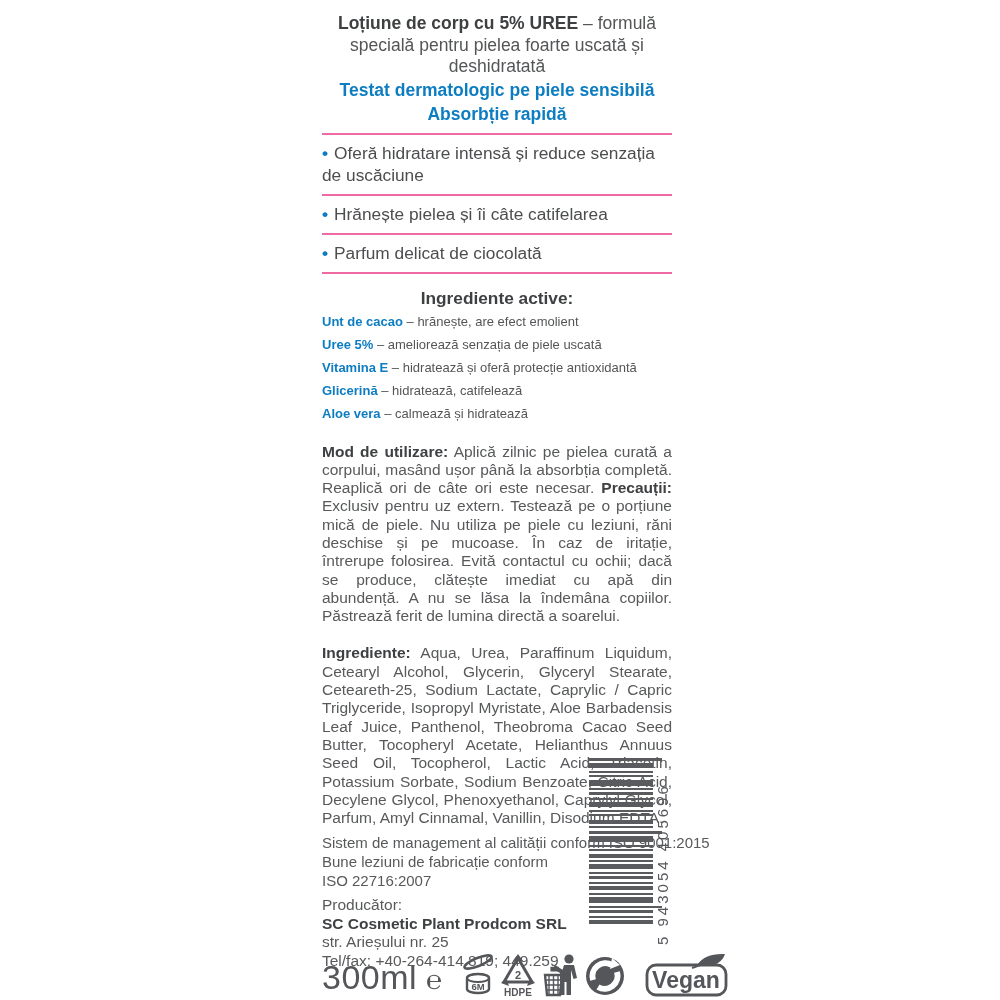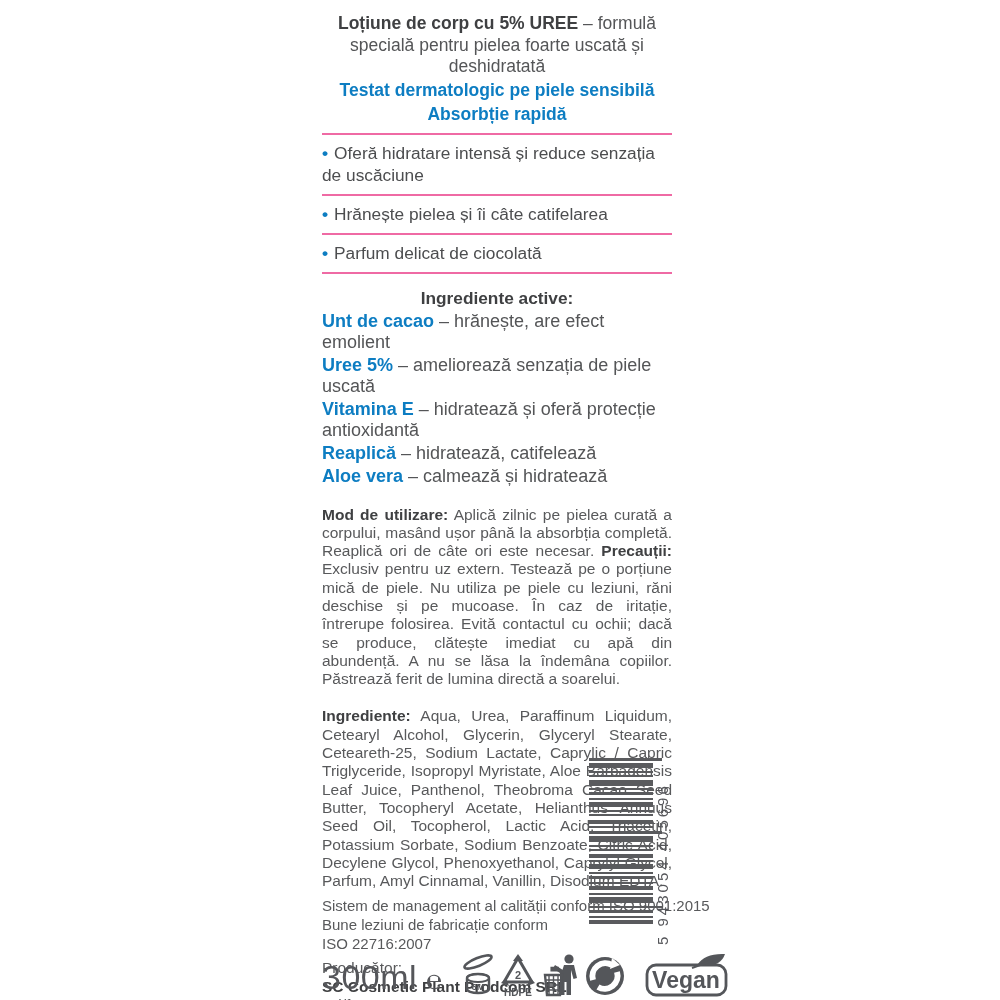--- a/index.html
+++ b/index.html
@@ -18,21 +18,21 @@
 
   .claim{color:#0d7dc2;font-weight:bold;font-size:17.5px;line-height:24px;}
   .claim.first{}
 
   .benefits{margin-top:7px;}
   .pink-divider{height:2px;background:#ef6aa4;}
   .benefit{font-size:17.3px;line-height:22px;color:#4c4d4f;padding:7px 0 8px 0;}
   .dot{color:#0d7dc2;font-weight:bold;margin-right:6px;}
 
   .actives-heading{margin-top:13px;font-size:17.3px;font-weight:bold;color:#3f4042;line-height:22px;}
-  .active-row{font-size:18px;line-height:21px;color:#545557;margin-top:2px;}
+  .active-row{font-size:13px;line-height:21px;color:#545557;margin-top:2px;}
   .an{color:#0d7dc2;font-weight:bold;}
 
   .para{margin-top:19px;font-size:15.5px;line-height:18.3px;text-align:justify;color:#58595b;}
   .para b{color:#3f4042;}
 
   .iso{margin-top:6px;font-size:15px;line-height:19px;color:#58595b;}
   .nowrap{white-space:nowrap;}
 
   .producer{margin-top:6px;font-size:15.5px;line-height:18.5px;color:#58595b;}
   .pbold{font-weight:bold;color:#3f4042;}
@@ -89,21 +89,21 @@
     </div>
     <div class="active-row">
       <span class="an">Uree 5%</span>
       <span>– ameliorează senzația de piele uscată</span>
     </div>
     <div class="active-row">
       <span class="an">Vitamina E</span>
       <span>– hidratează și oferă protecție antioxidantă</span>
     </div>
     <div class="active-row">
-      <span class="an">Reaplică</span>
+      <span class="an">Glicerină</span>
       <span>– hidratează, catifelează</span>
     </div>
     <div class="active-row">
       <span class="an">Aloe vera</span>
       <span>– calmează și hidratează</span>
     </div>
 
     <p class="para">
       <b>Mod de utilizare:</b>
       <span>Aplică zilnic pe pielea curată a corpului, masând ușor până la absorbția completă. Reaplică ori de câte ori este necesar.</span>
@@ -118,20 +118,21 @@
 
     <div class="iso">
       <div class="nowrap">Sistem de management al calității conform ISO 9001:2015</div>
       <div>Bune leziuni de fabricație conform</div>
       <div>ISO 22716:2007</div>
     </div>
 
     <div class="producer">
       <div>Producător:</div>
       <div class="pbold">SC Cosmetic Plant Prodcom SRL</div>
+      <div>str. Arieșului nr. 25</div>
       <div>Tel/fax: +40-264-414.819; 449.259</div>
 
     </div>
 
   </div>
 
   <div class="volume-row">
     <span class="volume">300ml</span><span class="esign">℮</span>
   </div>
 

